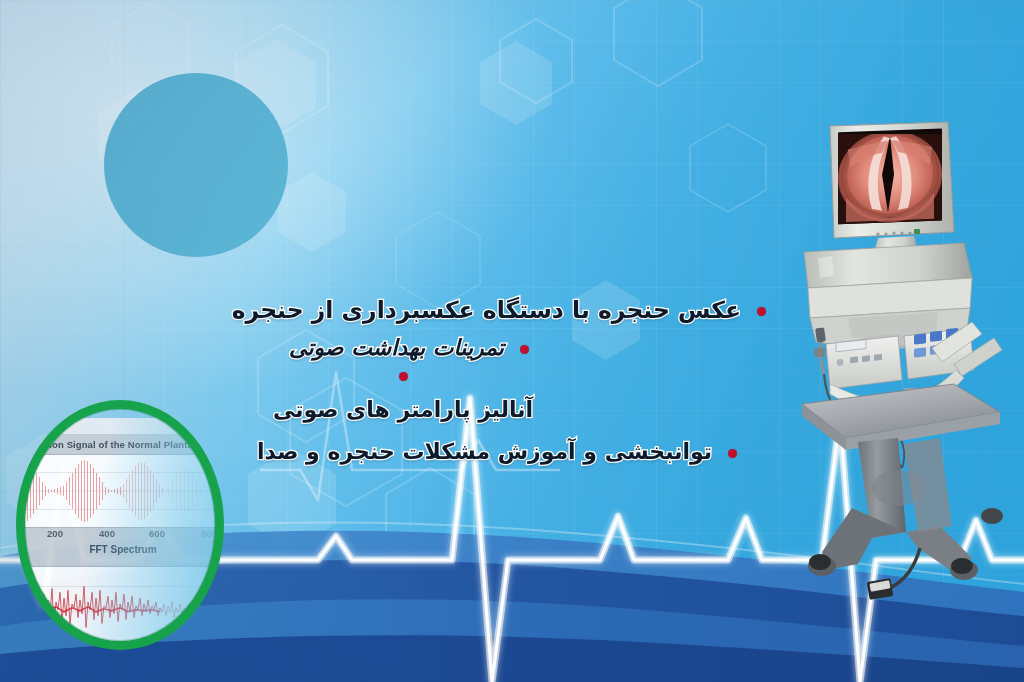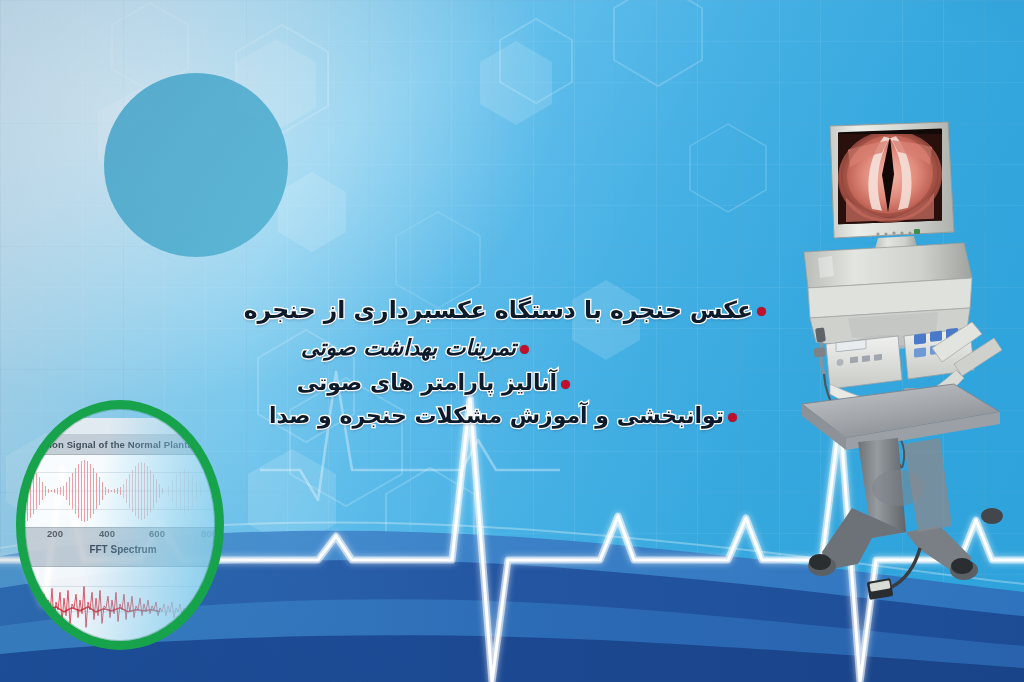--- a/index.html
+++ b/index.html
@@ -72,21 +72,21 @@
     right:258px; top:296px;
     width:530px;
     direction:rtl;
     text-align:left;
   }
   .bullet-row{
     display:flex;
     flex-direction:row;
     align-items:center;
     justify-content:flex-start;
-    gap:4px;
+    gap:16px;
     margin-bottom:7px;
     white-space:nowrap;
   }
   .dot{
     flex:0 0 auto;
     width:9px; height:9px;
     border-radius:50%;
     background:#c2102c;
     box-shadow:0 0 1px rgba(0,0,0,.4);
     margin-top:2px;
@@ -106,21 +106,21 @@
        0 -1px 0 rgba(255,255,255,.6),
        0 2px 3px rgba(0,40,80,.25);
   }
   .row-1 .bullet-text{ font-size:23.5px; }
   .row-2 .bullet-text{ font-size:22px; }
   .row-3 .bullet-text{ font-size:22px; }
   .row-4 .bullet-text{ font-size:22px;padding-left:20px; }
 
   .row-1{ margin-bottom:10px; }
   .row-2{ margin-right:237px; margin-bottom:9px;font-style:italic; }
-  .row-3{ margin-right:196px; margin-bottom:6px; }
+  .row-3{ margin-right:196px; margin-bottom:15px;flex-direction:column; }
   .row-4{ margin-right:29px; }
 
   
   .chart-wrap{
     position:absolute;
     left:16px; top:400px;
     width:214px; height:262px;
   }
   .chart-ring{
     position:absolute;

